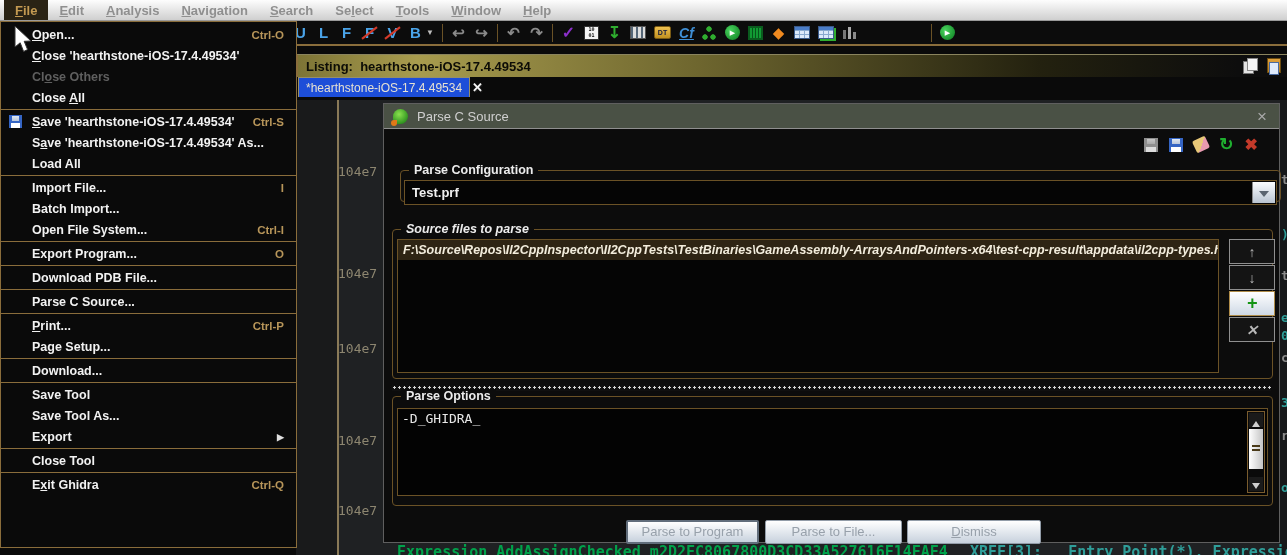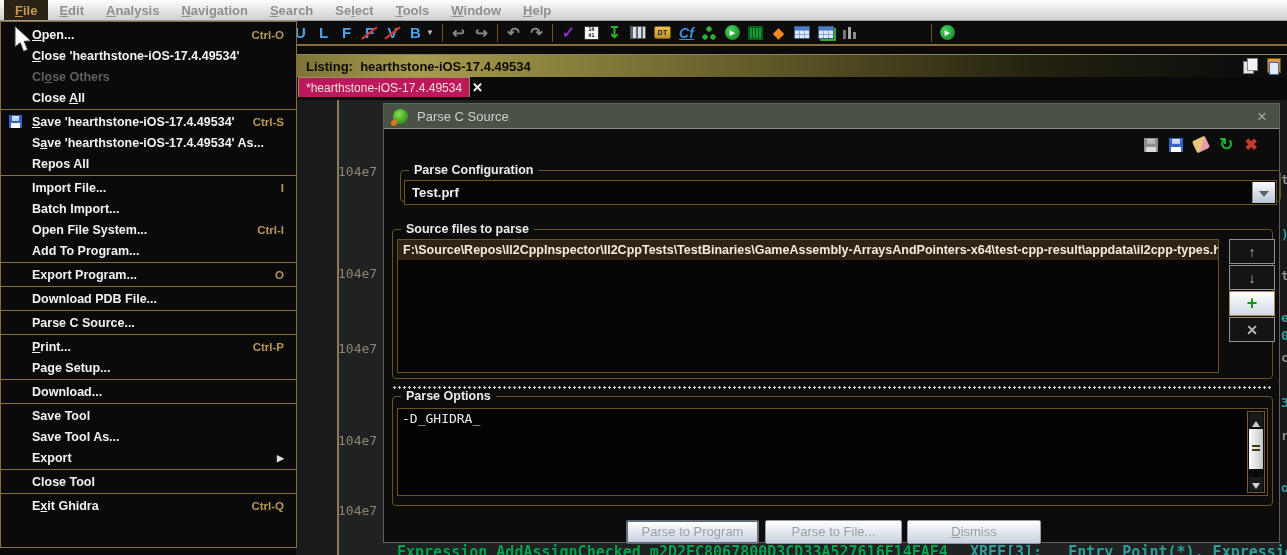--- a/index.html
+++ b/index.html
@@ -63,21 +63,21 @@
     display:flex; align-items:center; padding-left:8px; z-index:5; }
   .listing-title { font-size:13px; font-weight:bold; color:#0c0c06; white-space:pre; }
   .lh-icons { position:absolute; right:6px; top:3px; display:flex; gap:9px; }
   .copy-icon { width:11px; height:13px; background:#f4f4f4; border:1px solid #888;
     box-shadow:-4px 3px 0 -1px #e4e4e4, -4px 3px 0 0 #777; margin-left:6px; }
   .paste-icon { width:14px; height:15px; background:linear-gradient(#e0a23e,#b97f22);
     border:1px solid #6d4d10; position:relative; }
   .paste-icon::after { content:""; position:absolute; right:1px; top:3px; width:8px;
     height:11px; background:#dfeafc; border:1px solid #4a6aa0; }
   .tab-row { position:absolute; top:77px; left:296px; right:0; height:23px; background:#0a0a0a; }
-  .tab { position:absolute; left:2px; top:0; width:172px; height:20px; background:#be185d;
+  .tab { position:absolute; left:2px; top:0; width:172px; height:20px; background:#1d4ed8;
     border:1px solid #97906a; border-bottom:none; display:flex; align-items:center;
     padding:0 7px; gap:10px; }
   .tab-label { font-size:12px; color:#e6e1d2; white-space:nowrap; }
   .tab-close { color:#f5f5f5; font-weight:bold; font-size:13px; margin-left:auto;
     text-shadow:1px 1px 1px #222; }
 
   
   .main-bg { position:absolute; top:100px; left:296px; right:0; bottom:0; background:#1f2123; }
   .main-bg .gutter { position:absolute; left:0; top:0; bottom:0; width:41px; background:#191a1b; }
   .main-bg .vline { position:absolute; left:41px; top:0; bottom:0; width:2px; background:#8a7a58; }
@@ -134,21 +134,21 @@
     font-size:12.5px; font-weight:bold; color:#ececec; }
   .g-config { left:16px; top:66px; width:881px; height:32px; }
   .combo { position:absolute; left:3px; right:3px; top:9px; height:25px; background:#050505;
     border:1px solid #6b5226; display:flex; align-items:center; }
   .combo-value { padding-left:7px; font-size:13px; font-weight:bold; color:#f0f0f0; }
   .combo-btn { position:absolute; right:1px; top:1px; bottom:1px; width:23px;
     background:linear-gradient(#fbfcfe,#b9c4d2); border-left:1px solid #888; }
   .combo-btn::after { content:""; position:absolute; left:6px; top:9px;
     border:5px solid transparent; border-top:6px solid #5a6470; }
 
-  .g-files { left:8px; top:125px; width:881px; height:150px; }
+  .g-files { left:8px; top:125px; width:881px; height:150px;font-style:italic; }
   .file-list { position:absolute; left:4px; top:9px; width:822px; height:134px;
     background:#050505; border:1px solid #6b5226; overflow:hidden; }
   .file-row { height:20px; line-height:20px; background:#2e2414; color:#f2ecdc;
     font-weight:bold; font-size:12.5px; padding-left:5px; white-space:nowrap; overflow:hidden; }
   .sbtn { position:absolute; left:836px; width:46px; height:25px; background:#141414;
     border:1px solid #8f8f8f; color:#b8b8b8; display:flex; align-items:center;
     justify-content:center; font-weight:bold; font-size:14px; }
   .sbtn.plus { background:linear-gradient(#ffffff,#cfd9e6); border-color:#b08d4a;
     color:#149414; font-size:18px; }
 
@@ -287,36 +287,33 @@
       <div class="menu-sep"></div>
       <div class="menu-item">
         <span class="mi-floppy"></span>
         <span class="mi-label"><u>S</u>ave 'hearthstone-iOS-17.4.49534'</span>
         <span class="mi-shortcut">Ctrl-S</span>
       </div>
       <div class="menu-item">
         <span class="mi-label">S<u>a</u>ve 'hearthstone-iOS-17.4.49534' As...</span>
       </div>
       <div class="menu-item">
-        <span class="mi-label">Repos All</span>
+        <span class="mi-label">Load All</span>
       </div>
       <div class="menu-sep"></div>
       <div class="menu-item">
         <span class="mi-label">Import File...</span>
         <span class="mi-shortcut">I</span>
       </div>
       <div class="menu-item">
         <span class="mi-label">Batch Import...</span>
       </div>
       <div class="menu-item">
         <span class="mi-label">Open File System...</span>
         <span class="mi-shortcut">Ctrl-I</span>
-      </div>
-      <div class="menu-item">
-        <span class="mi-label">Add To Program...</span>
       </div>
       <div class="menu-sep"></div>
       <div class="menu-item">
         <span class="mi-label">Export Program...</span>
         <span class="mi-shortcut">O</span>
       </div>
       <div class="menu-sep"></div>
       <div class="menu-item">
         <span class="mi-label">Download PDB File...</span>
       </div>

